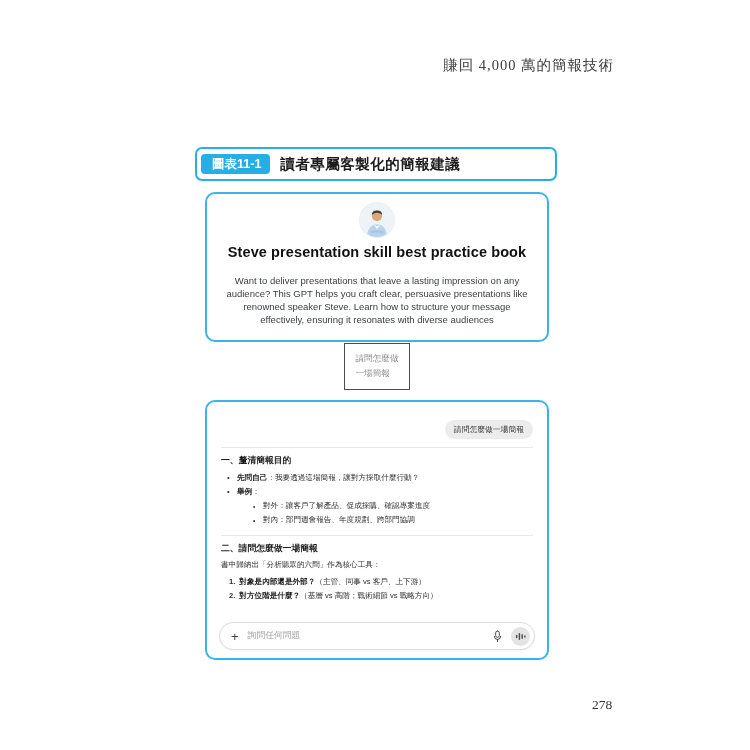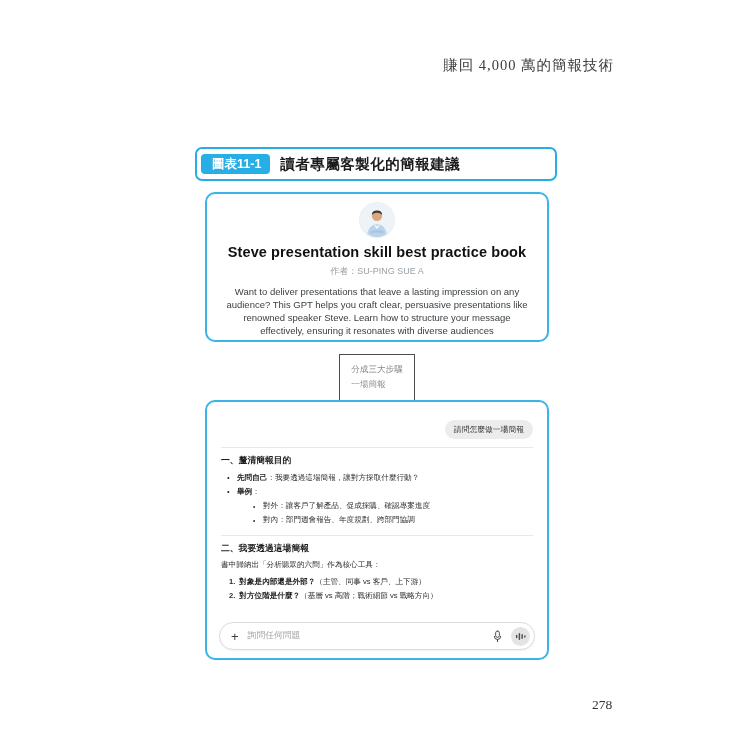--- a/index.html
+++ b/index.html
@@ -23,21 +23,21 @@
   .card{position:absolute;left:205px;width:344px;background:#fff;
     border:2px solid #3ab4e8;border-radius:10px;box-sizing:border-box;}
   .card.intro-card{top:192px;height:150px;text-align:center;}
   .card.chat-card{top:400px;height:260px;padding:18px 14px;text-align:left;}
 
   
   .avatar{width:34px;height:34px;border-radius:50%;overflow:hidden;margin:9px auto 0 auto;
     background:#eef3f8;box-shadow:0 0 0 1px #eee;}
   .gpt-title{font-size:14.5px;font-weight:bold;color:#111;margin-top:7px;letter-spacing:0.1px;}
   .gpt-byline{font-size:9px;color:#9aa0a6;margin-top:5px;}
-  .gpt-desc{font-size:9.5px;color:#3c4043;line-height:1.38;width:308px;margin:7px auto 0 auto;}
+  .gpt-desc{font-size:9.5px;color:#3c4043;line-height:1.38;width:308px;margin:14px auto 0 auto;}
   .starter{display:inline-block;margin-top:17px;border:1.5px solid #4d4d4d;
     padding:7px 11px;text-align:left;font-size:8.6px;color:#8a8a8a;line-height:1.75;cursor:pointer;}
 
   
   .bubble-row{display:flex;justify-content:flex-end;}
   .bubble{background:#ececec;border-radius:11px;padding:4px 9px;font-size:7.8px;color:#303030;}
   .chat-text{font-size:7.6px;color:#2d2d2d;line-height:1.85;}
   .intro-p{margin:8px 0 0 0;}
   .divider{border:none;border-top:1px solid #e8e8e8;margin:8px 0 7px 0;}
   .sec-h{font-size:8.8px;font-weight:bold;color:#1c1c1c;margin-top:2px;}
@@ -79,25 +79,24 @@
       <svg width="34" height="34" viewBox="0 0 34 34">
         <circle cx="17" cy="17" r="17" fill="#eef3f8"></circle>
         <circle cx="17" cy="12.8" r="5.2" fill="#d9a87c"></circle>
         <path d="M11.8 11.8 Q12 7.4 17 7.4 Q22 7.4 22.2 11.8 Q19.5 9.6 17 9.7 Q14.5 9.6 11.8 11.8 Z" fill="#4a3b32"></path>
         <path d="M6.5 34 Q8.5 21.3 17 21.3 Q25.5 21.3 27.5 34 Z" fill="#b9d3ec"></path>
         <path d="M13.6 21.6 L17 26 L20.4 21.6 L17 23.6 Z" fill="#ffffff"></path>
         <path d="M10.5 28.5 Q17 26 23.5 28.5 L23 30.5 Q17 28.5 11 30.5 Z" fill="#a5c4e2"></path>
       </svg>
     </div>
     <div class="gpt-title">Steve presentation skill best practice book</div>
-    <div class="gpt-byline">作者：SU-PING SUE A</div>
     <div class="gpt-desc">Want to deliver presentations that leave a lasting impression on any audience? This GPT helps you craft clear, persuasive presentations like renowned speaker Steve. Learn how to structure your message effectively, ensuring it resonates with diverse audiences</div>
     <div>
       <div class="starter">
-        <div>分成三大步驟</div>
+        <div>請問怎麼做</div>
         <div>一場簡報</div>
       </div>
     </div>
   </div>
 
   <div class="card chat-card">
     <div class="bubble-row">
       <div class="bubble">請問怎麼做一場簡報</div>
     </div>
 
@@ -110,21 +109,21 @@
       <li><b>舉例</b><span>：</span>
         <ul>
           <li><span>對外：讓客戶了解產品、促成採購、確認專案進度</span></li>
           <li><span>對內：部門週會報告、年度規劃、跨部門協調</span></li>
         </ul>
       </li>
     </ul>
 
     <hr class="divider">
 
-    <div class="sec-h">二、我要透過這場簡報</div>
+    <div class="sec-h">二、請問怎麼做一場簡報</div>
     <p class="chat-text" style="margin:3px 0 0 0;">書中歸納出「分析聽眾的六問」作為核心工具：</p>
     <ol class="n-list chat-text">
       <li><span class="num">1.</span><b>對象是內部還是外部？</b><span>（主管、同事 vs 客戶、上下游）</span></li>
       <li><span class="num">2.</span><b>對方位階是什麼？</b><span>（基層 vs 高階；戰術細節 vs 戰略方向）</span></li>
     </ol>
 
     <div class="composer">
       <span class="plus">+</span>
       <span class="ph">詢問任何問題</span>
       <span class="mic">

